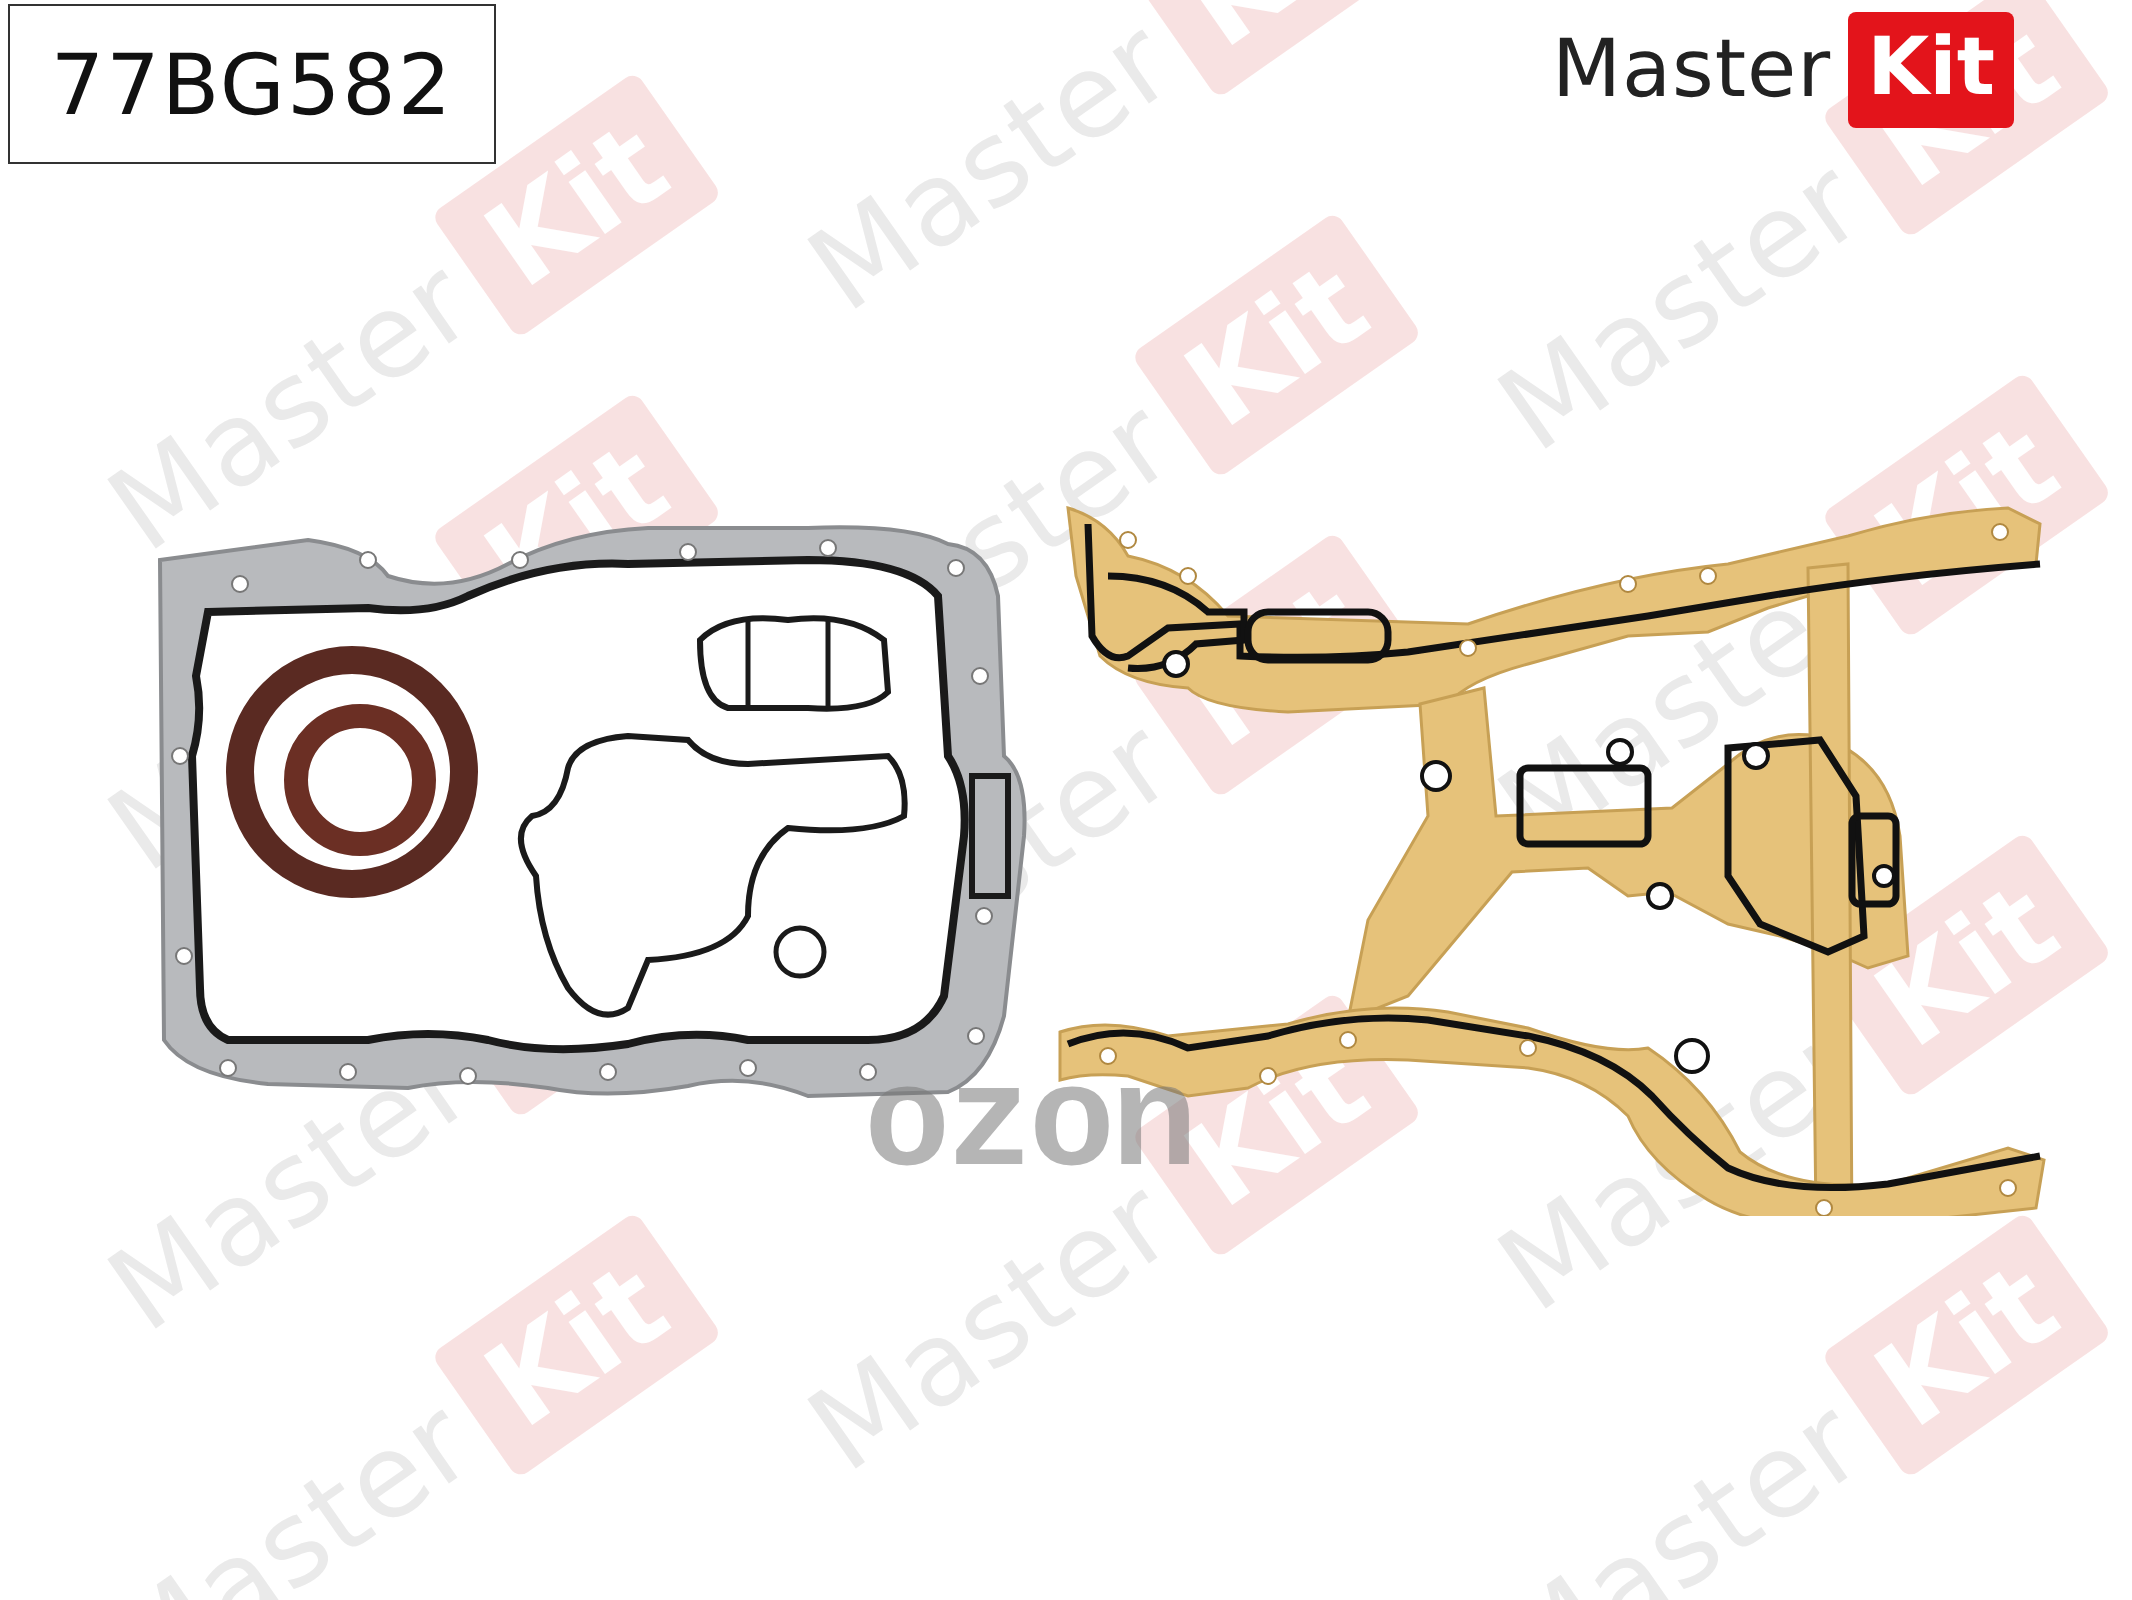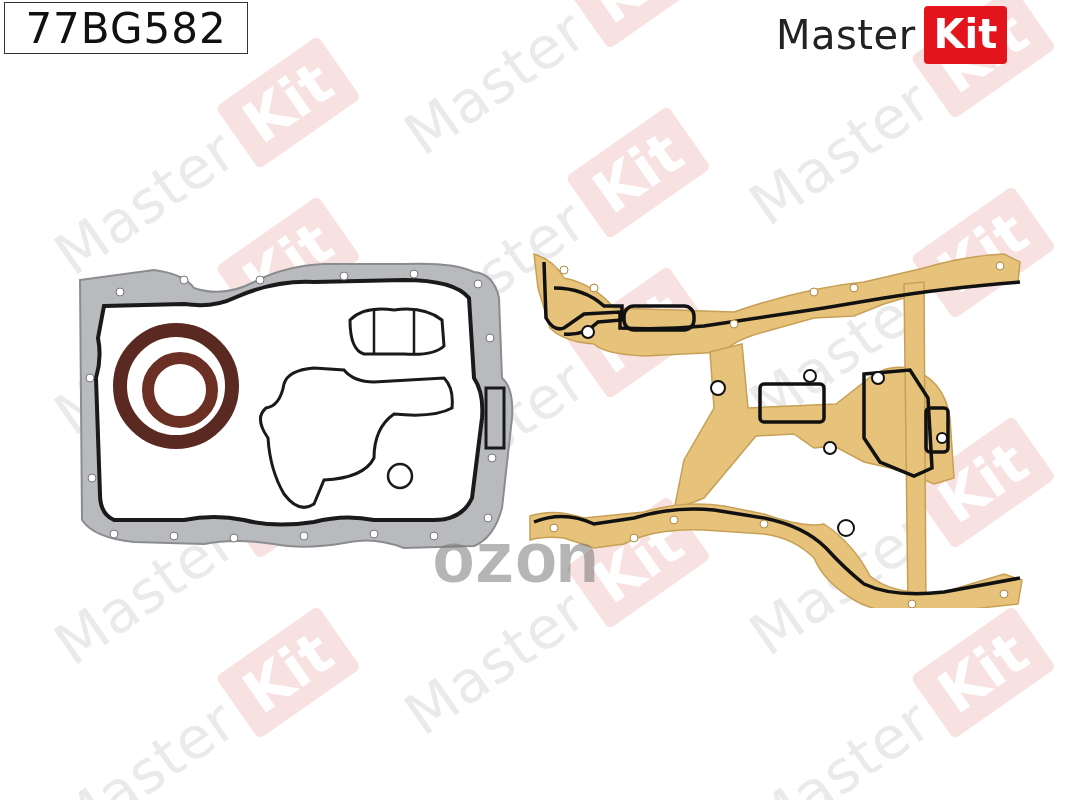--- a/index.html
+++ b/index.html
@@ -1,21 +1,21 @@
 <!DOCTYPE html>
 <html><head>
 <meta charset="utf-8">
 <style>
   html, body { margin:0; padding:0; }
   body { width:1066px; height:800px; background:#ffffff; position:relative; overflow:hidden; font-family:"DejaVu Sans", sans-serif; }
   .wm-layer { position:absolute; inset:0; pointer-events:none; }
   .wm { position:absolute; transform:rotate(-35deg); transform-origin:left top; display:flex; align-items:center; gap:10px; opacity:0.55; }
   .wm-master { font-size:58px; color:#d9d9d9; letter-spacing:1px; font-family:"DejaVu Sans", sans-serif; }
   .wm-kit { background:#f4c9c9; color:#ffffff; font-size:58px; font-weight:bold; padding:4px 16px; border-radius:6px; font-family:"DejaVu Sans", sans-serif; }
-  .part-box { position:absolute; left:4px; top:2px; width:244px; height:52px; border:1px solid #333; background:#fff; display:flex; align-items:center; justify-content:center; box-sizing:border-box; }
+  .part-box { position:absolute; left:4px; top:2px; width:244px; height:80px; border:1px solid #333; background:#fff; display:flex; align-items:center; justify-content:center; box-sizing:border-box; }
   .part-number { font-size:42px; color:#111; font-family:"DejaVu Sans", sans-serif; letter-spacing:1px; }
   .logo { position:absolute; left:776px; top:6px; display:flex; align-items:center; }
   .logo-master { font-size:40px; color:#222; font-family:"DejaVu Sans", sans-serif; letter-spacing:0.5px; }
   .logo-kit { margin-left:8px; background:#e3141b; color:#fff; font-size:40px; font-weight:bold; padding:2px 10px 4px; border-radius:4px; font-family:"DejaVu Sans", sans-serif; line-height:52px; }
   .photo { position:absolute; }
   .ozon { position:absolute; left:432px; top:522px; font-size:72px; font-weight:bold; color:rgba(120,120,120,0.55); letter-spacing:-2px; font-family:Liberation Mono, monospace; }
 </style>
 </head>
 <body>
 

